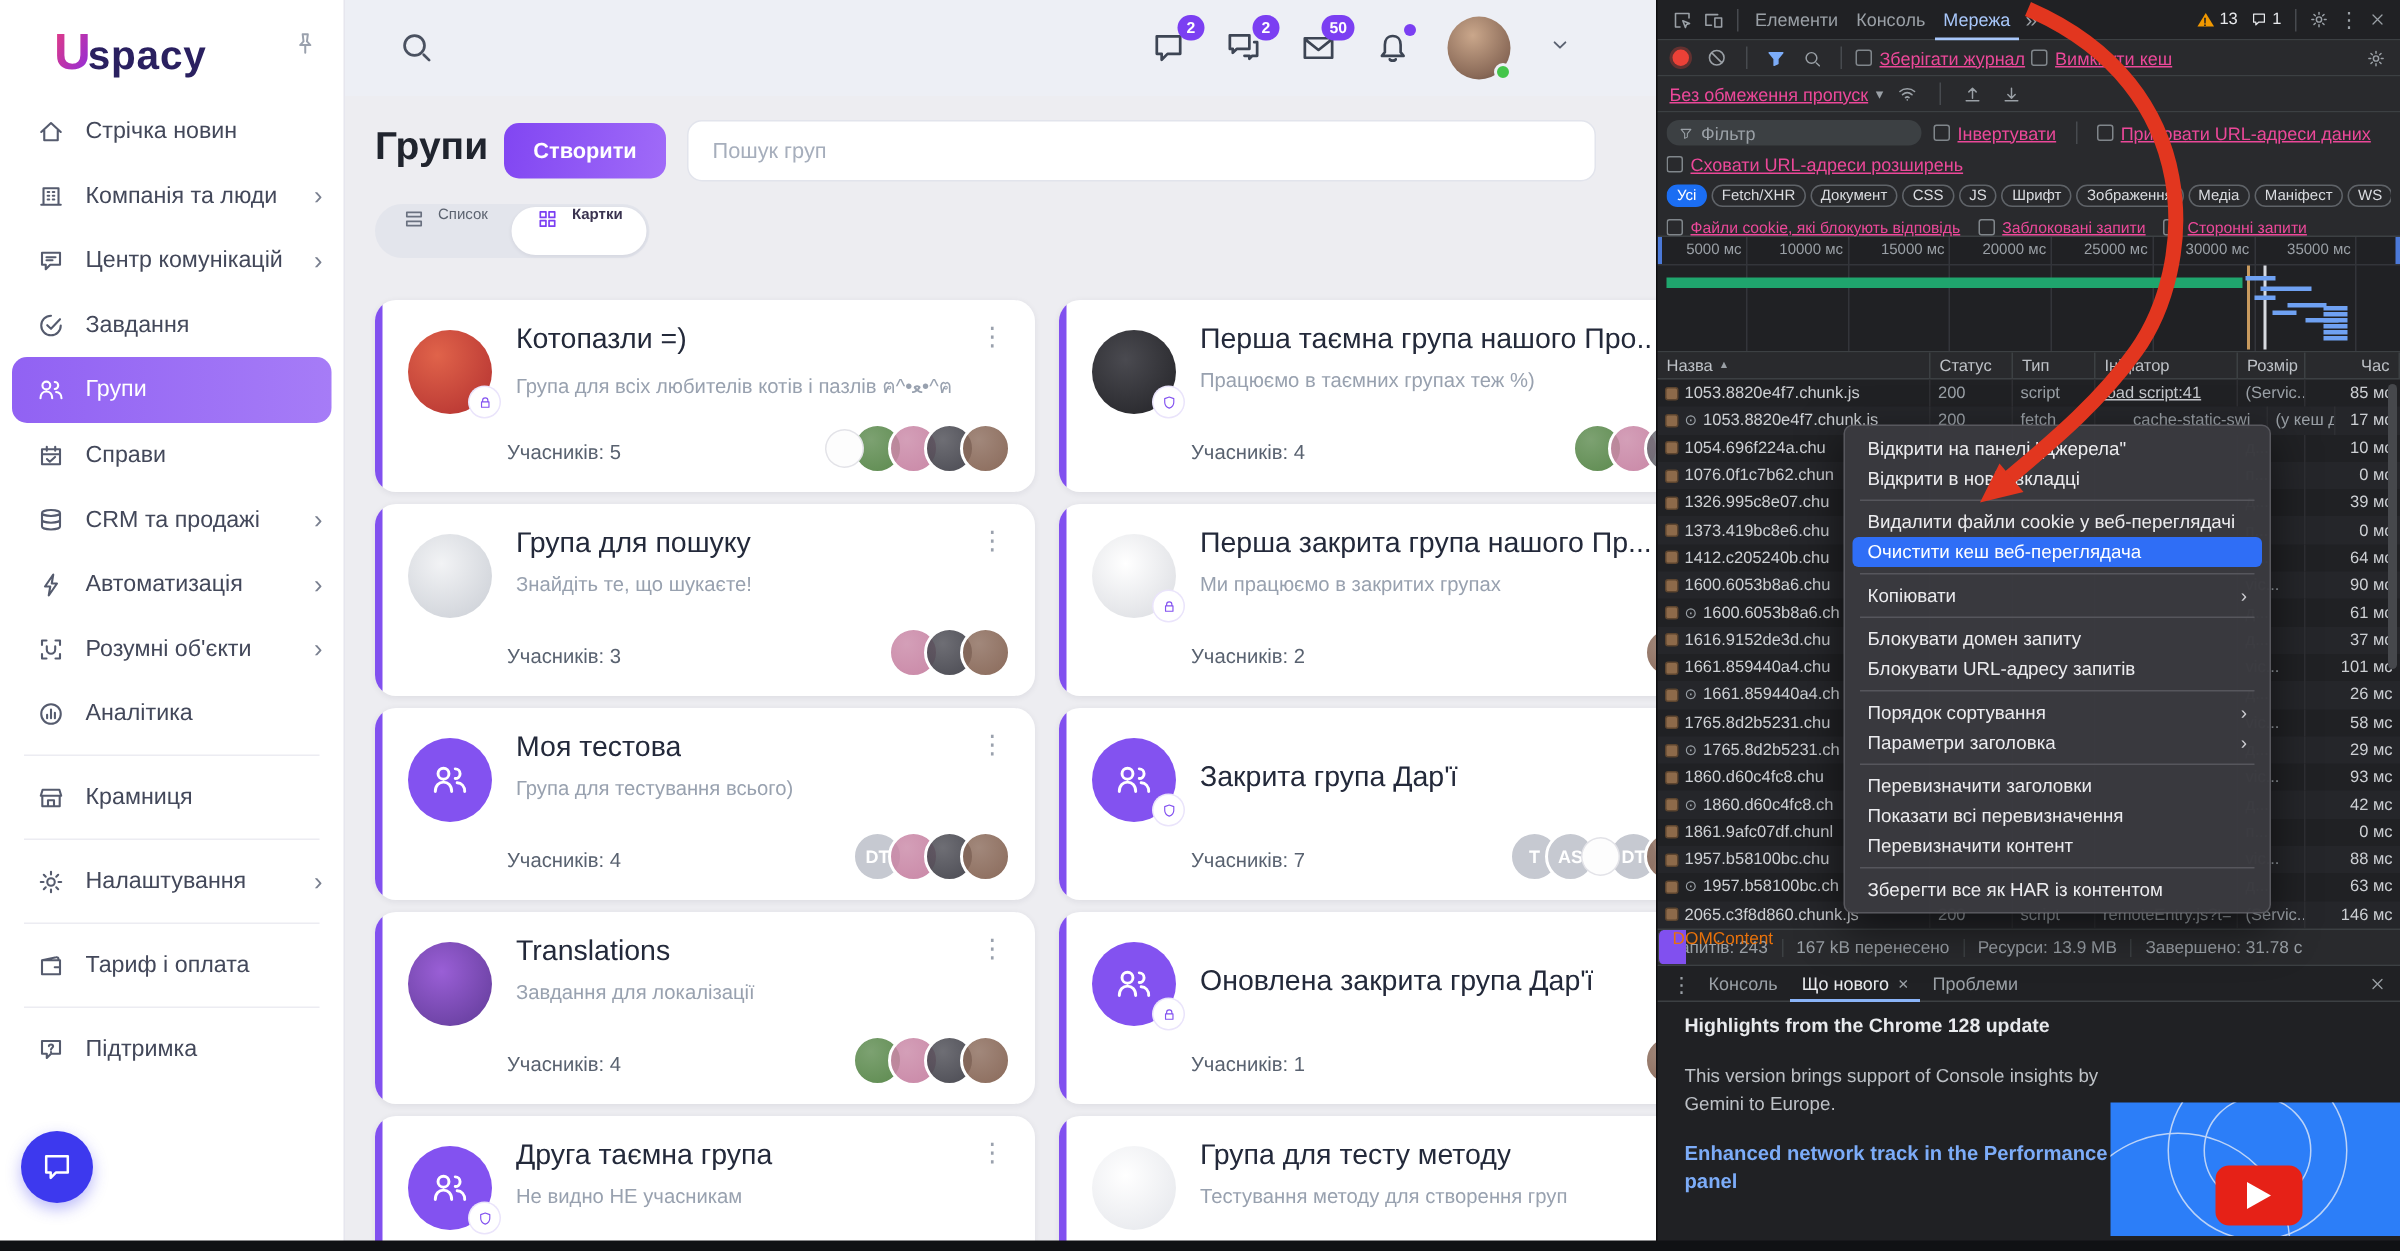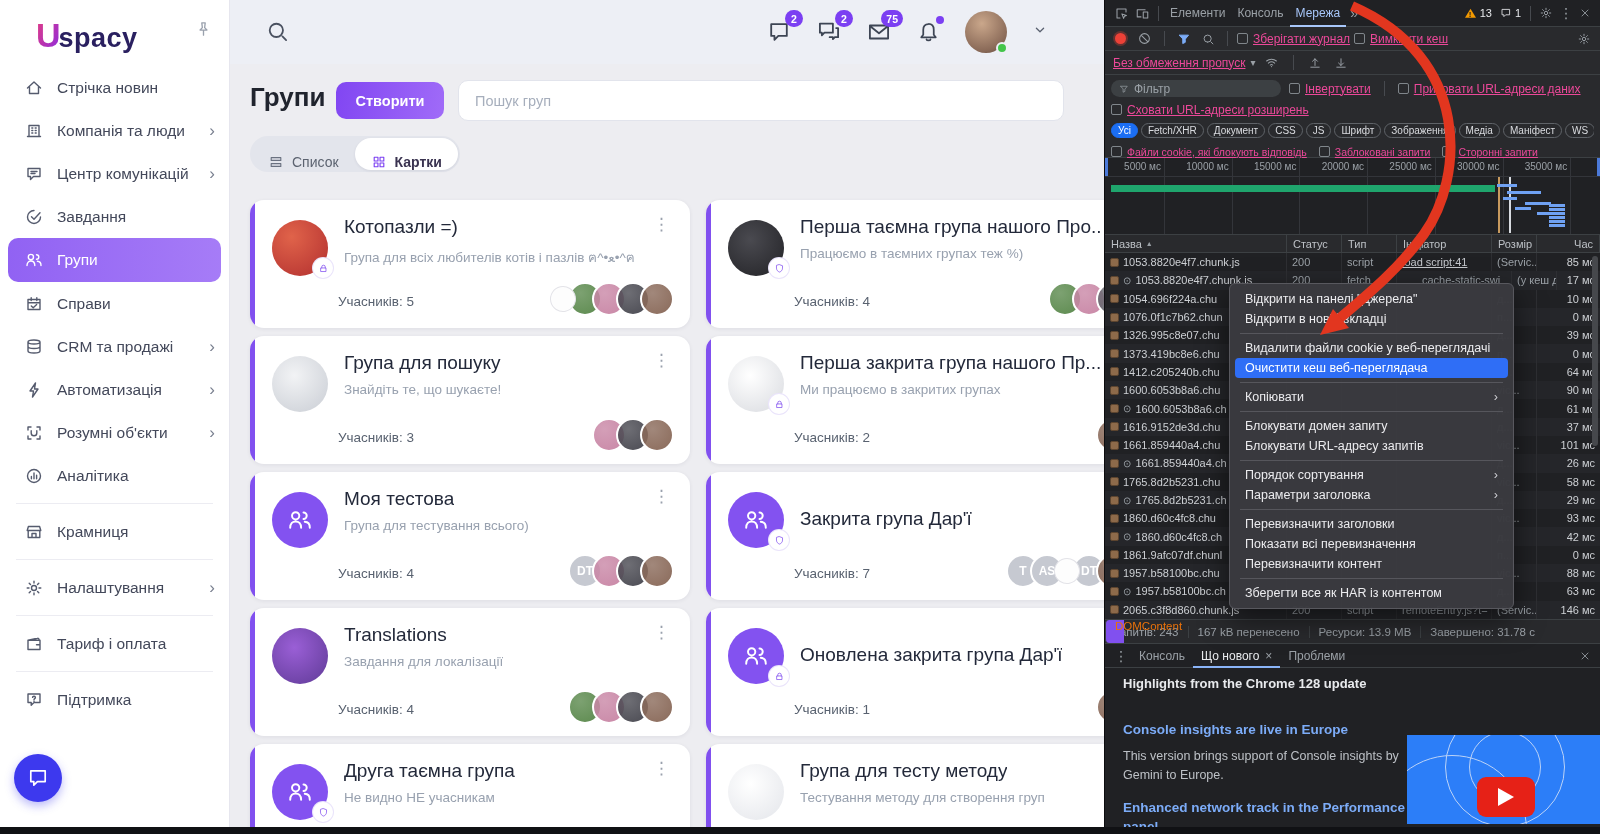--- a/index.html
+++ b/index.html
@@ -43,21 +43,21 @@
   
   .main{position:absolute;left:230px;top:64px;right:0;bottom:0;}
   .page-title{position:absolute;left:20px;top:18px;margin:0;font-size:26px;font-weight:600;color:#20242e;}
   .create-btn{position:absolute;left:106px;top:18px;width:108px;height:37px;border:none;border-radius:10px;
     background:linear-gradient(100deg,#8146f2,#a06bf8);color:#fff;font-size:14.5px;font-weight:600;
     font-family:inherit;cursor:pointer;}
   .gsearch{position:absolute;left:228px;top:16px;width:606px;height:41px;border:1px solid #e2e4ec;border-radius:10px;
     padding:0 16px;font-size:14.5px;color:#3a4150;background:#fff;font-family:inherit;outline:none;}
   .gsearch::placeholder{color:#a6aebc;}
   .vtoggle{position:absolute;left:20px;top:72px;height:36px;background:#e3e5ec;border-radius:18px;display:inline-flex;padding:2px;}
-  .vseg{display:flex;align-items:flex-end;gap:8px;padding:0 16px;border-radius:16px;color:#5c6370;font-size:14px;cursor:pointer;}
+  .vseg{display:flex;align-items:flex-start;gap:8px;padding:0 16px;border-radius:16px;color:#5c6370;font-size:10px;cursor:pointer;}
   .vseg svg{color:#6a7180;}
   .vseg.active{background:#fff;color:#3a3350;font-weight:600;box-shadow:0 1px 3px rgba(30,30,60,.08);}
   .vseg.active svg{color:#7b3ff2;}
 
   .gcol{position:absolute;top:136px;width:440px;}
   .gcol.left{left:20px;} .gcol.right{left:476px;}
   .gcard{position:relative;height:128px;margin-bottom:8px;background:#fff;border-radius:14px;
     box-shadow:0 1px 4px rgba(25,28,50,.07);overflow:hidden;cursor:pointer;}
   .accent{position:absolute;left:0;top:0;bottom:0;width:5px;background:#8150ef;border-radius:4px 0 0 4px;}
   .gav{position:absolute;left:22px;top:20px;width:56px;height:56px;border-radius:50%;display:flex;align-items:center;justify-content:center;}
@@ -299,21 +299,21 @@
       <span class="tb-wrap" id="tb-chat2">
           <svg viewBox="0 0 20 20" width="26" height="26">
             <path d="M3 3.5 H13 V10.5 H6.5 L4.5 12.5 V10.5 H3 Z M15.5 7 H17 V14 H14.5 L13 15.5 V14 H10.5" fill="none" stroke="currentColor" stroke-width="1.4" stroke-linecap="round" stroke-linejoin="round"></path>
           </svg>
           <b class="badge">2</b>
         </span>
       <span class="tb-wrap" id="tb-mail">
           <svg viewBox="0 0 20 20" width="26" height="26">
             <path d="M3 5 H17 V15 H3 Z M3.5 5.8 L10 11 L16.5 5.8" fill="none" stroke="currentColor" stroke-width="1.4" stroke-linecap="round" stroke-linejoin="round"></path>
           </svg>
-          <b class="badge">75</b>
+          <b class="badge">50</b>
         </span>
       <span class="tb-wrap" id="tb-bell">
           <svg viewBox="0 0 20 20" width="25" height="25">
             <path d="M10 3.2 C7.2 3.2 5.8 5.2 5.8 7.8 V11.8 L4.2 13.8 H15.8 L14.2 11.8 V7.8 C14.2 5.2 12.8 3.2 10 3.2 Z M8.4 15.6 C8.7 16.6 11.3 16.6 11.6 15.6" fill="none" stroke="currentColor" stroke-width="1.4" stroke-linecap="round" stroke-linejoin="round"></path>
           </svg>
           <i class="bell-dot"></i>
         </span>
       <span class="tb-avatar">
           <i class="status"></i>
         </span>
@@ -970,21 +970,20 @@
         </span>
         <span class="spacer"></span>
         <span class="dic">
           <svg viewBox="0 0 20 20" width="12" height="12">
             <path d="M5 5 L15 15 M15 5 L5 15" fill="none" stroke="currentColor" stroke-width="1.4" stroke-linecap="round" stroke-linejoin="round"></path>
           </svg>
         </span>
       </div>
     <div class="dt-heading">Highlights from the Chrome 128 update</div>
     <div class="dt-promo">
-      <div class="p-title">Console insights are live in Europe</div>
       <div class="p-body">This version brings support of Console insights by Gemini to Europe.</div>
       <div class="p-title2">Enhanced network track in the Performance panel</div>
       <div class="p-thumb">
         <i class="p-circ" style="left:38px;top:-28px;width:120px;height:120px;"></i>
         <i class="p-circ" style="left:62px;top:-4px;width:72px;height:72px;"></i>
         <i class="p-circ" style="left:-30px;top:20px;width:150px;height:150px;"></i>
         <span class="p-play"></span>
       </div>
     </div>
     <div class="ctx" id="ctx-menu">

